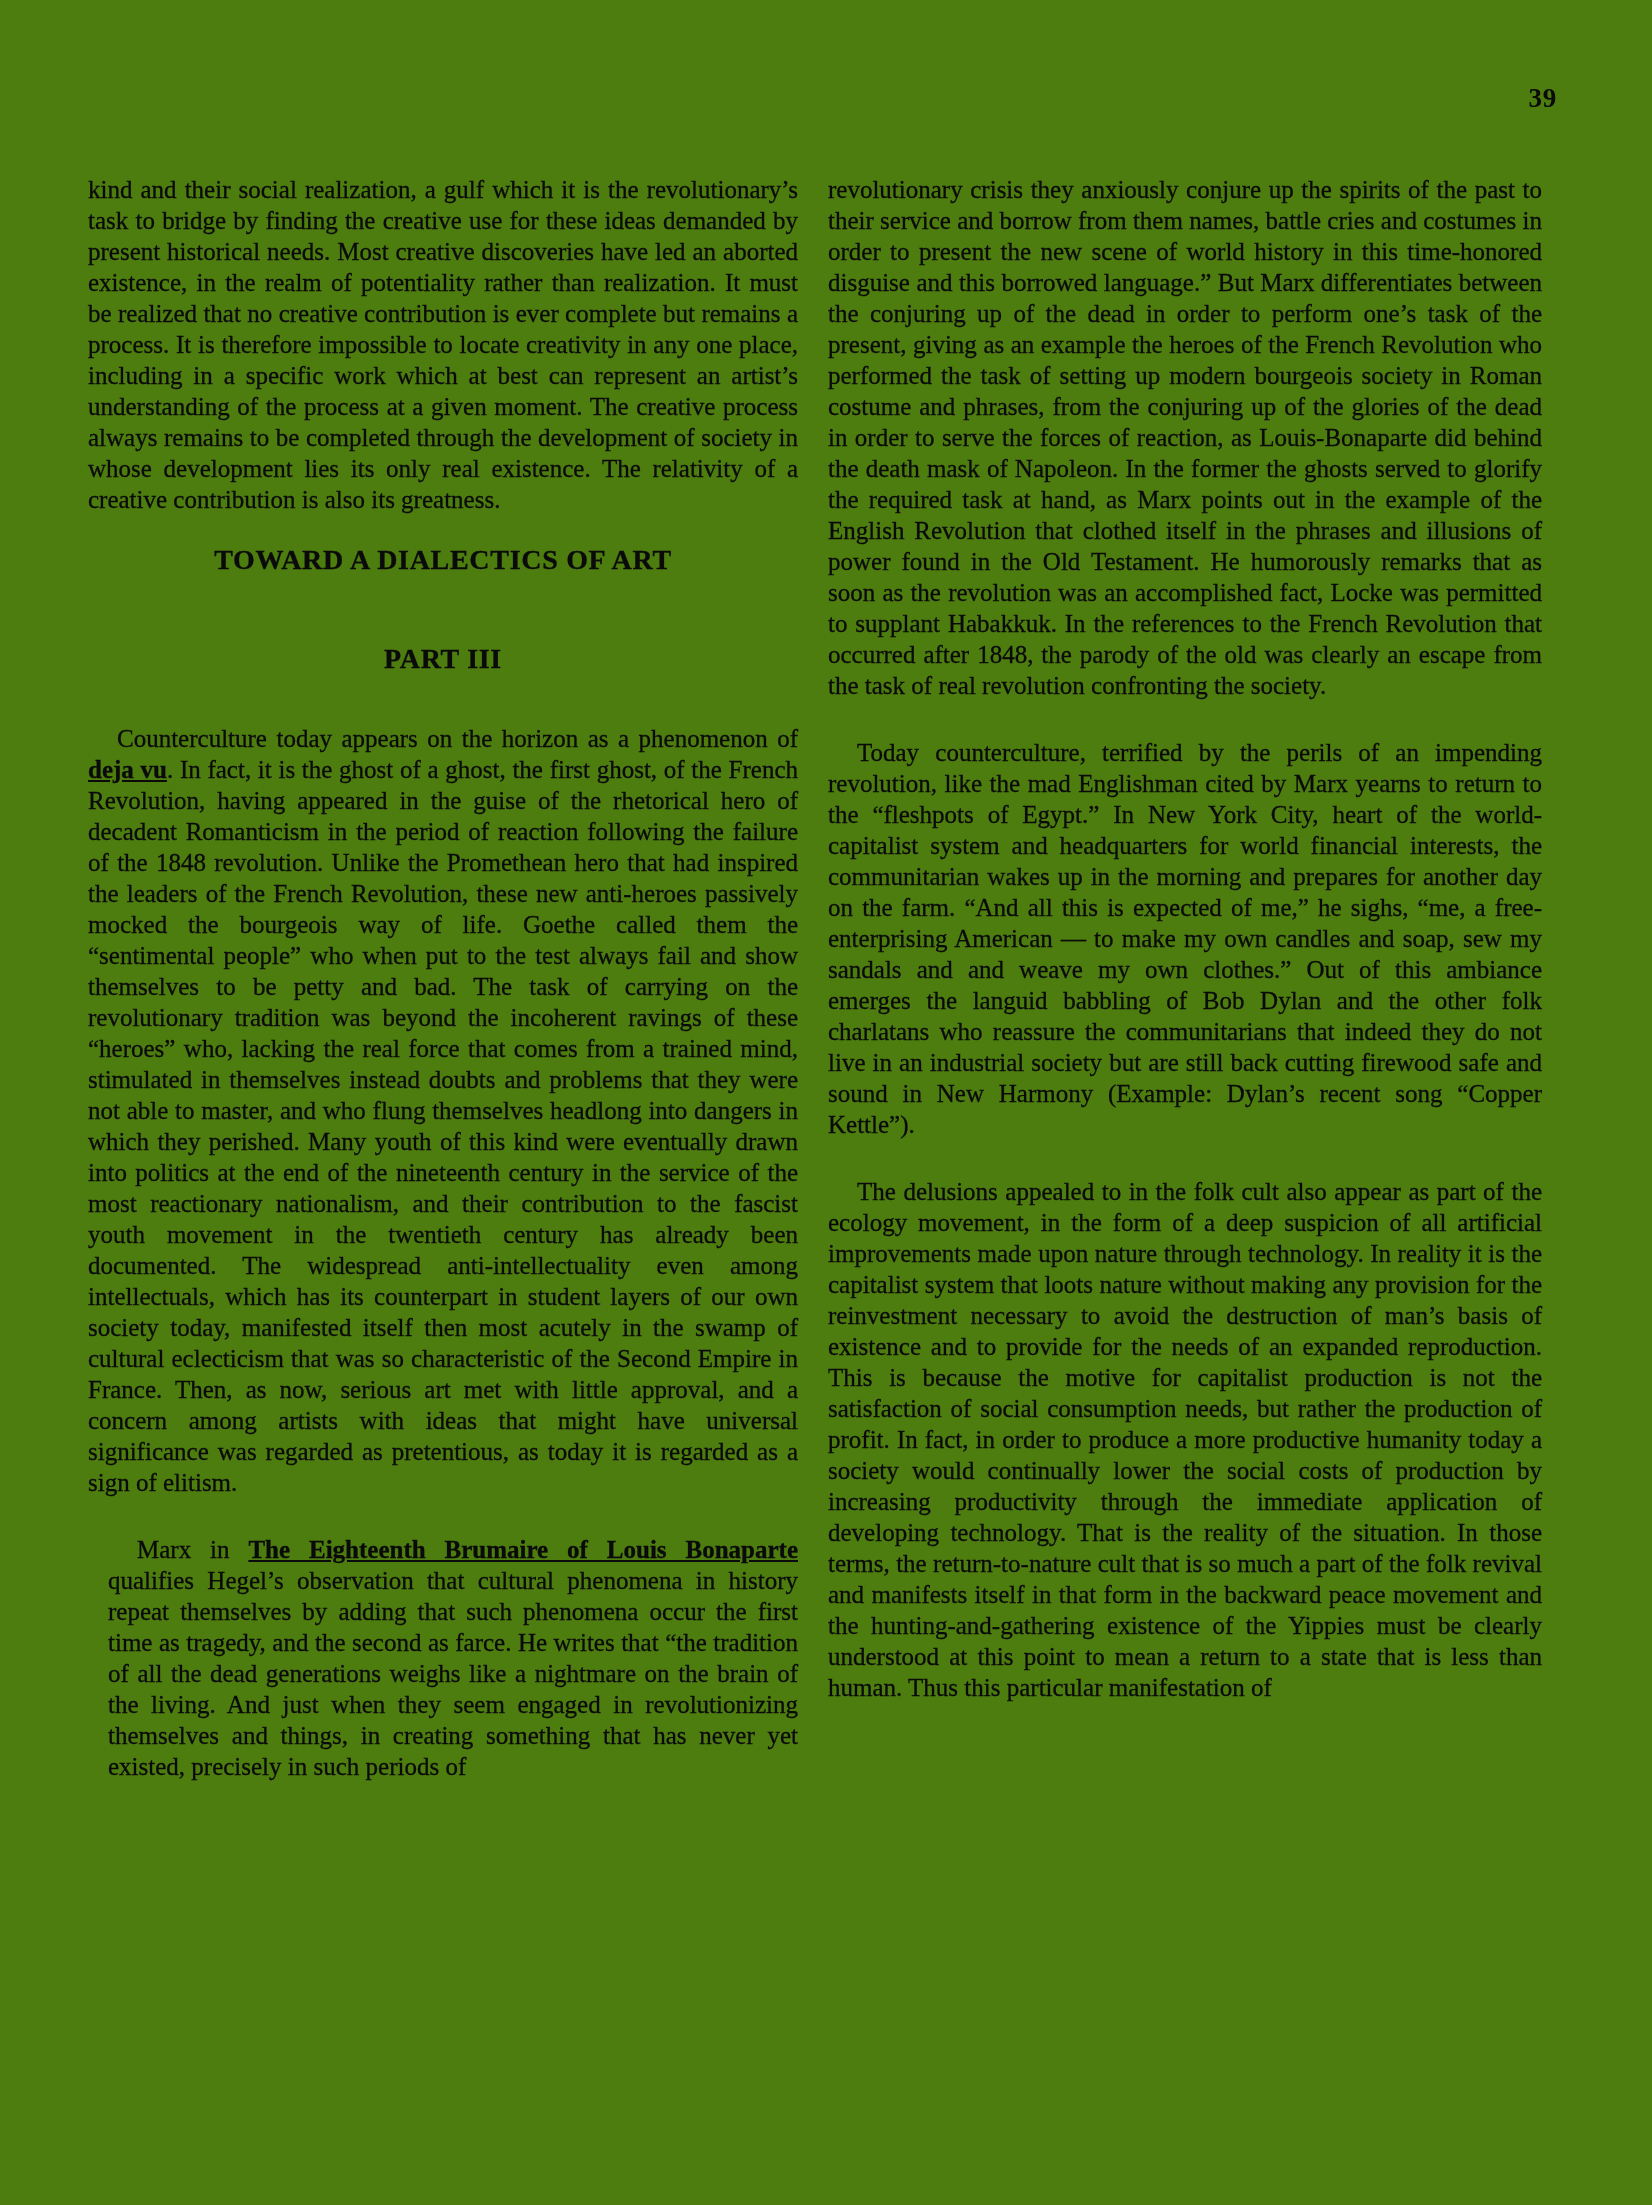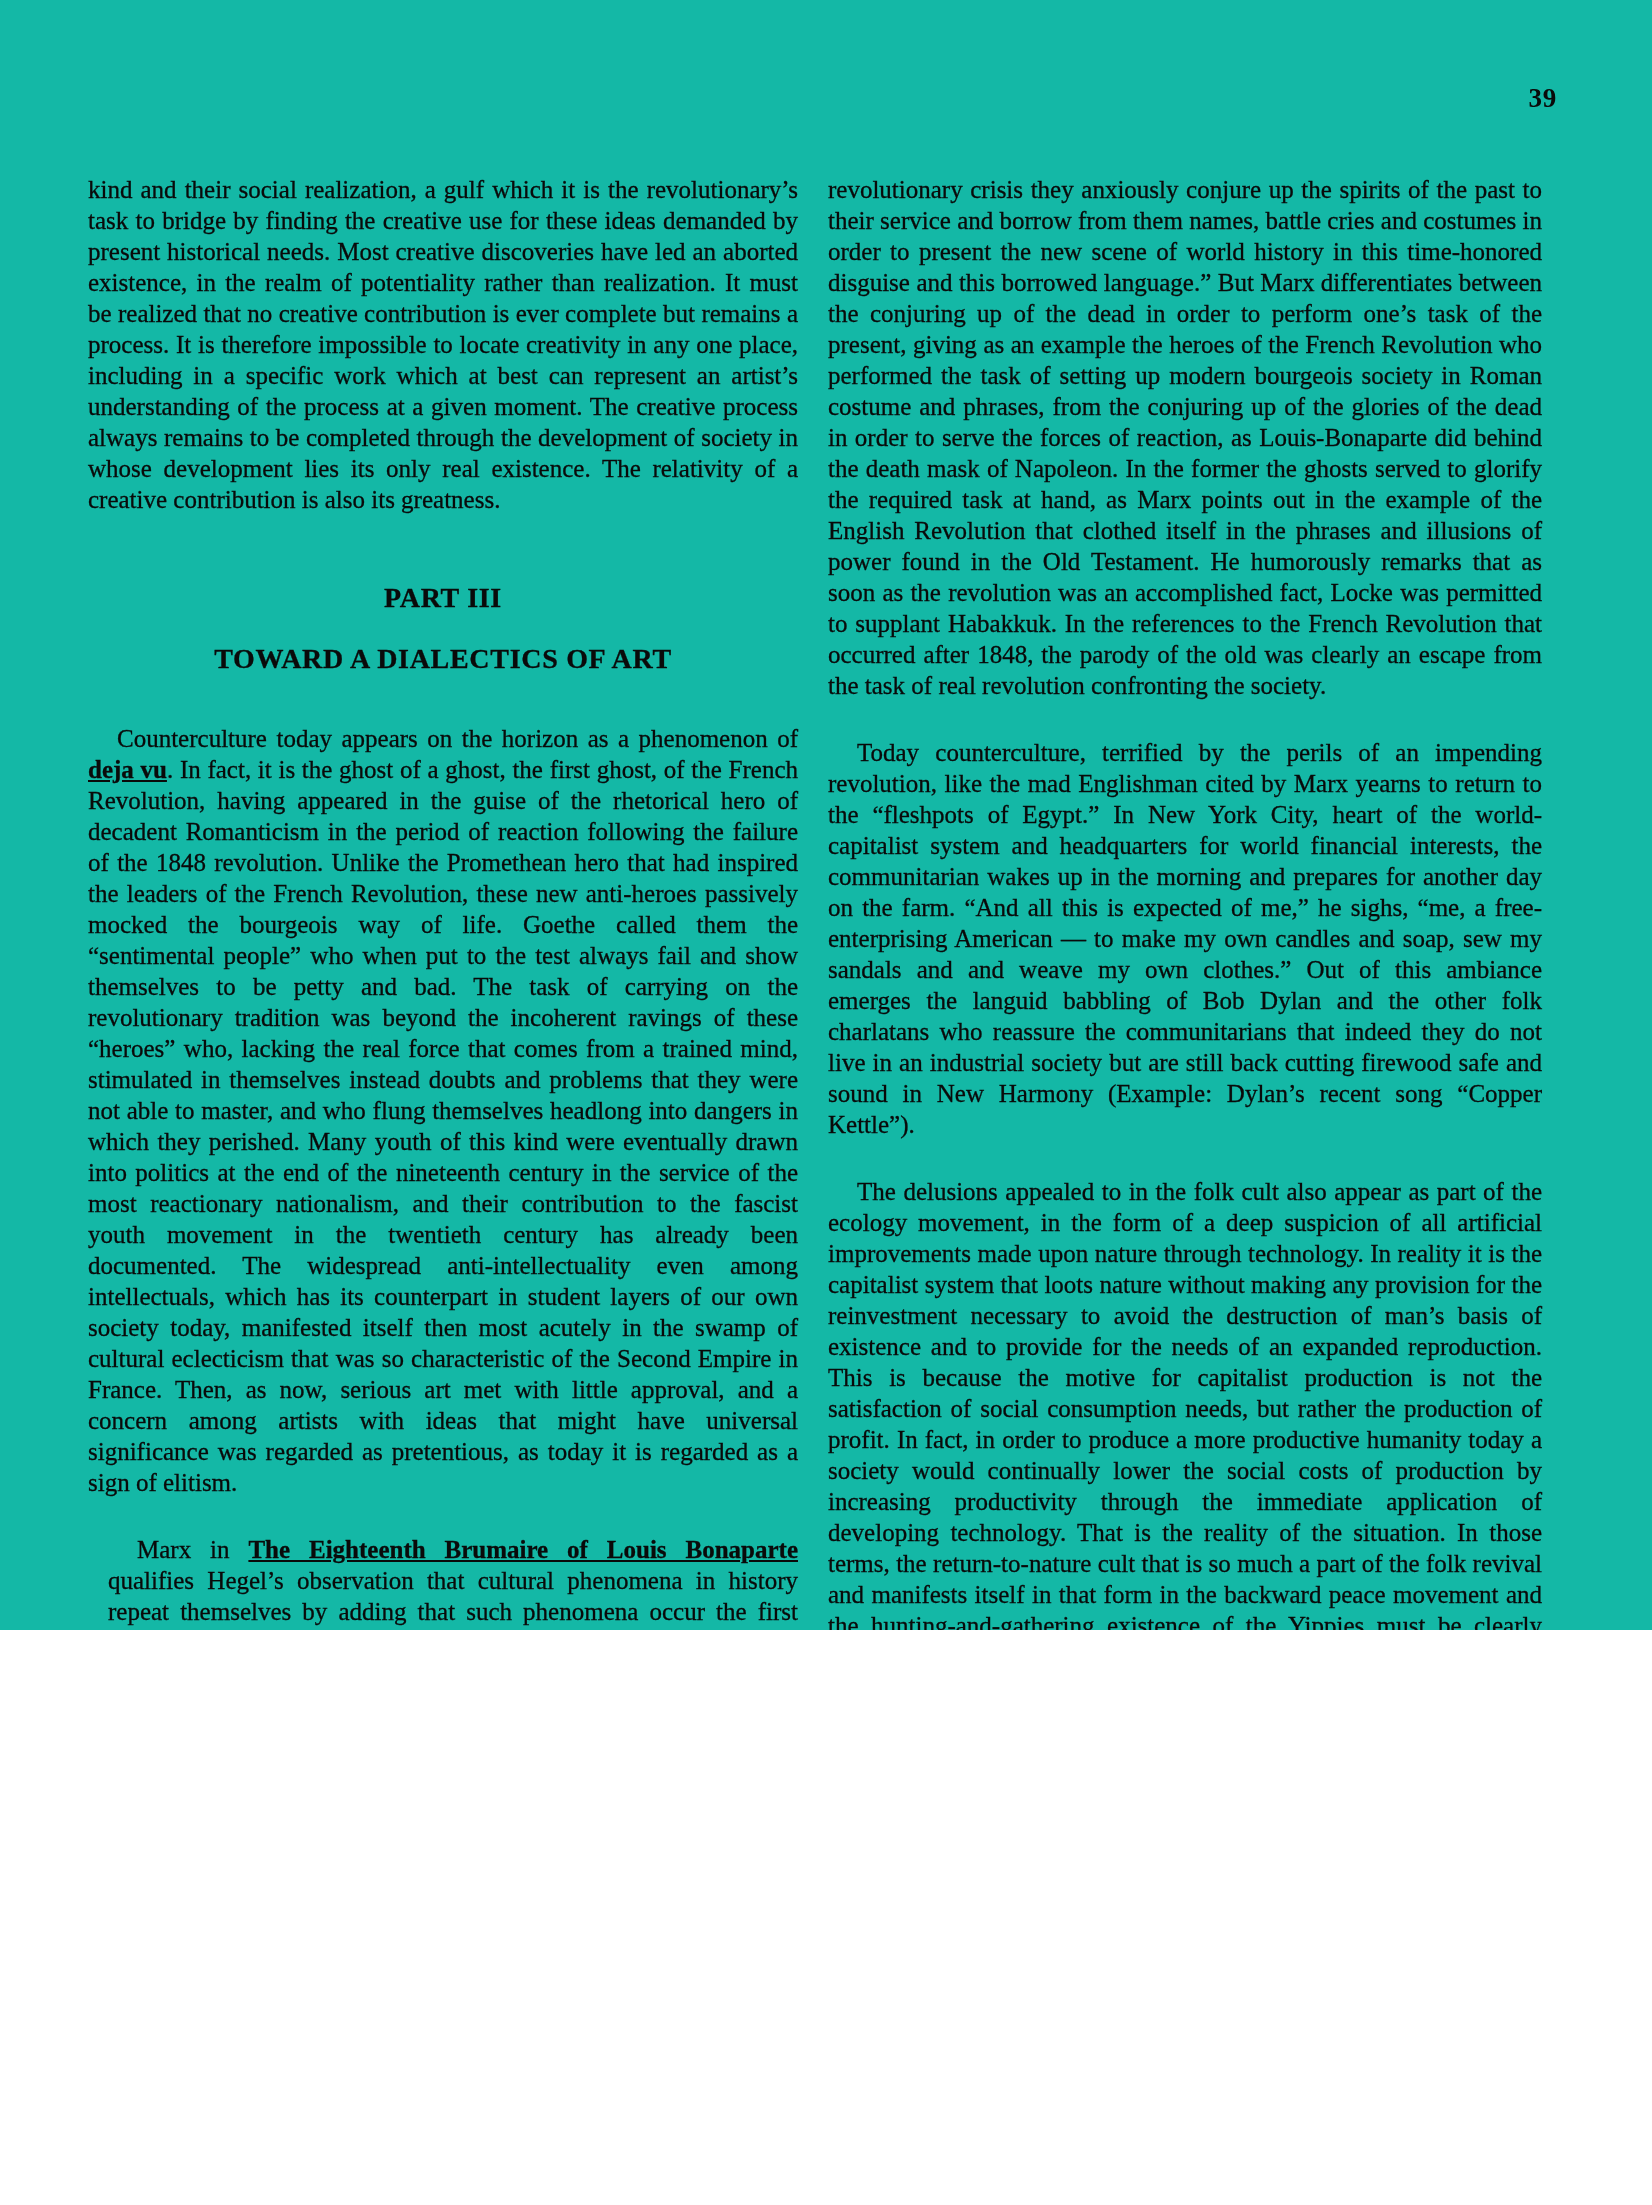--- a/index.html
+++ b/index.html
@@ -3,22 +3,22 @@
 <meta charset="utf-8">
 <style>
   html, body {
     margin: 0;
     padding: 0;
     background: #ffffff;
   }
   .page {
     position: relative;
     width: 1652px;
-    height: 1630px;
-    background: #14b8a6;
+    height: 2205px;
+    background: #4d7c0f;
     font-family: "Liberation Serif", "DejaVu Serif", serif;
     color: #0a0a0a;
     overflow: hidden;
   }
   .page-number {
     position: absolute;
     top: 83px;
     right: 95px;
     font-size: 27px;
     font-weight: bold;
@@ -60,23 +60,23 @@
 <body>
 
 <div class="page">
 
   <div class="page-number">39</div>
 
   <div class="column column-left">
 
     <p class="body-text">kind and their social realization, a gulf which it is the revolutionary’s task to bridge by finding the creative use for these ideas demanded by present historical needs. Most creative discoveries have led an aborted existence, in the realm of potentiality rather than realization. It must be realized that no creative contribution is ever complete but remains a process. It is therefore impossible to locate creativity in any one place, including in a specific work which at best can represent an artist’s understanding of the process at a given moment. The creative process always remains to be completed through the development of society in whose development lies its only real existence. The relativity of a creative contribution is also its greatness.</p>
 
+    <p class="heading heading-section">TOWARD A DIALECTICS OF ART</p>
+
     <p class="heading heading-part">PART III</p>
-
-    <p class="heading heading-section">TOWARD A DIALECTICS OF ART</p>
 
     <p class="body-text indent para-counterculture"><span>Counterculture today appears on the horizon as a phenomenon of </span><b>deja vu</b><span>. In fact, it is the ghost of a ghost, the first ghost, of the French Revolution, having appeared in the guise of the rhetorical hero of decadent Romanticism in the period of reaction following the failure of the 1848 revolution. Unlike the Promethean hero that had inspired the leaders of the French Revolution, these new anti-heroes passively mocked the bourgeois way of life. Goethe called them the “sentimental people” who when put to the test always fail and show themselves to be petty and bad. The task of carrying on the revolutionary tradition was beyond the incoherent ravings of these “heroes” who, lacking the real force that comes from a trained mind, stimulated in themselves instead doubts and problems that they were not able to master, and who flung themselves headlong into dangers in which they perished. Many youth of this kind were eventually drawn into politics at the end of the nineteenth century in the service of the most reactionary nationalism, and their contribution to the fascist youth movement in the twentieth century has already been documented. The widespread anti-intellectuality even among intellectuals, which has its counterpart in student layers of our own society today, manifested itself then most acutely in the swamp of cultural eclecticism that was so characteristic of the Second Empire in France. Then, as now, serious art met with little approval, and a concern among artists with ideas that might have universal significance was regarded as pretentious, as today it is regarded as a sign of elitism.</span></p>
 
     <p class="body-text indent para-marx"><span>Marx in </span><b>The Eighteenth Brumaire of Louis Bonaparte</b><span> qualifies Hegel’s observation that cultural phenomena in history repeat themselves by adding that such phenomena occur the first time as tragedy, and the second as farce. He writes that “the tradition of all the dead generations weighs like a nightmare on the brain of the living. And just when they seem engaged in revolutionizing themselves and things, in creating something that has never yet existed, precisely in such periods of</span></p>
   </div>
 
   <div class="column column-right">
 
     <p class="body-text">revolutionary crisis they anxiously conjure up the spirits of the past to their service and borrow from them names, battle cries and costumes in order to present the new scene of world history in this time-honored disguise and this borrowed language.” But Marx differentiates between the conjuring up of the dead in order to perform one’s task of the present, giving as an example the heroes of the French Revolution who performed the task of setting up modern bourgeois society in Roman costume and phrases, from the conjuring up of the glories of the dead in order to serve the forces of reaction, as Louis-Bonaparte did behind the death mask of Napoleon. In the former the ghosts served to glorify the required task at hand, as Marx points out in the example of the English Revolution that clothed itself in the phrases and illusions of power found in the Old Testament. He humorously remarks that as soon as the revolution was an accomplished fact, Locke was permitted to supplant Habakkuk. In the references to the French Revolution that occurred after 1848, the parody of the old was clearly an escape from the task of real revolution confronting the society.</p>
 

